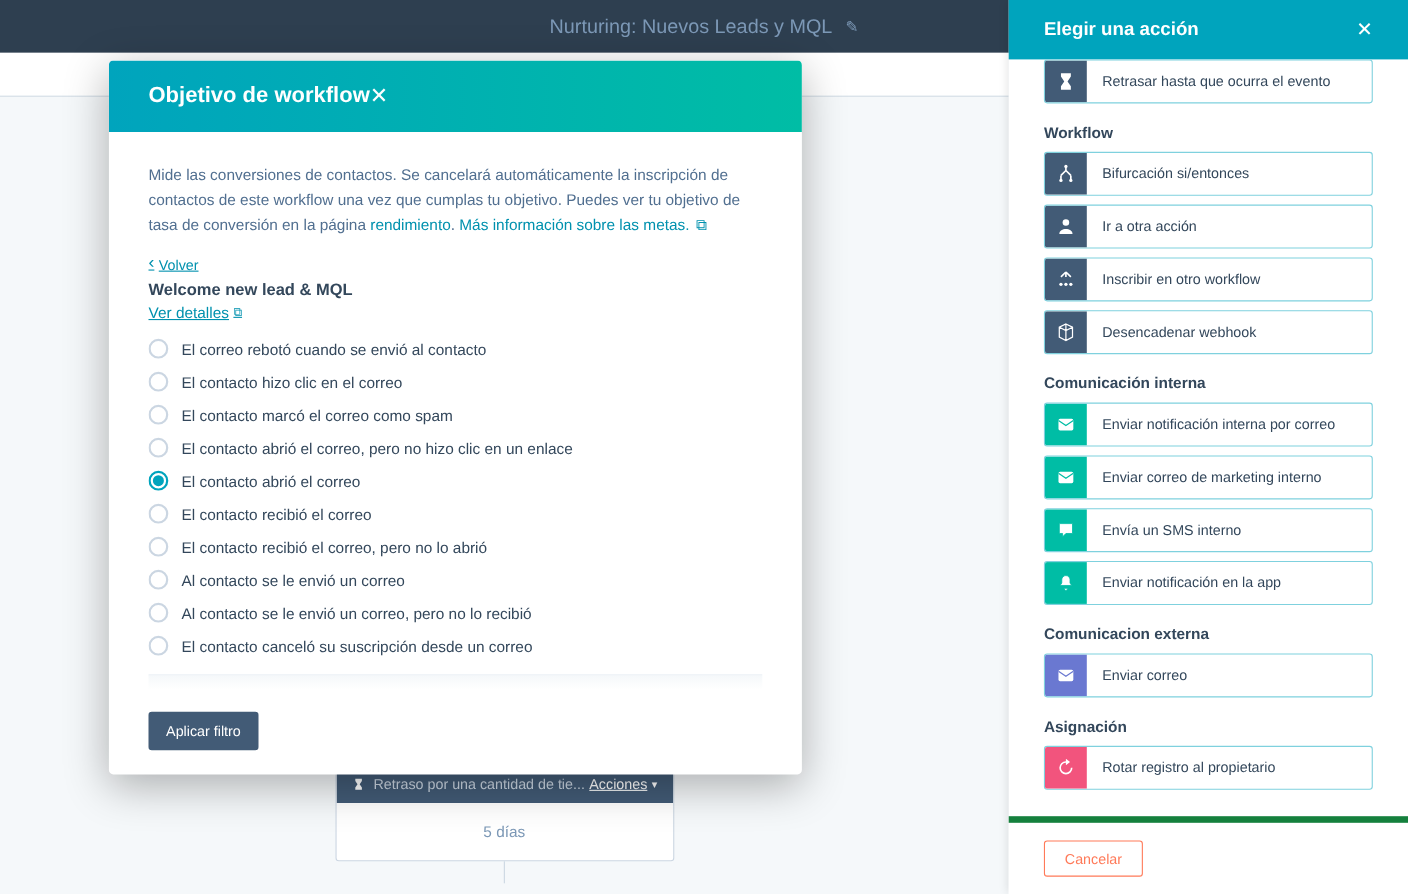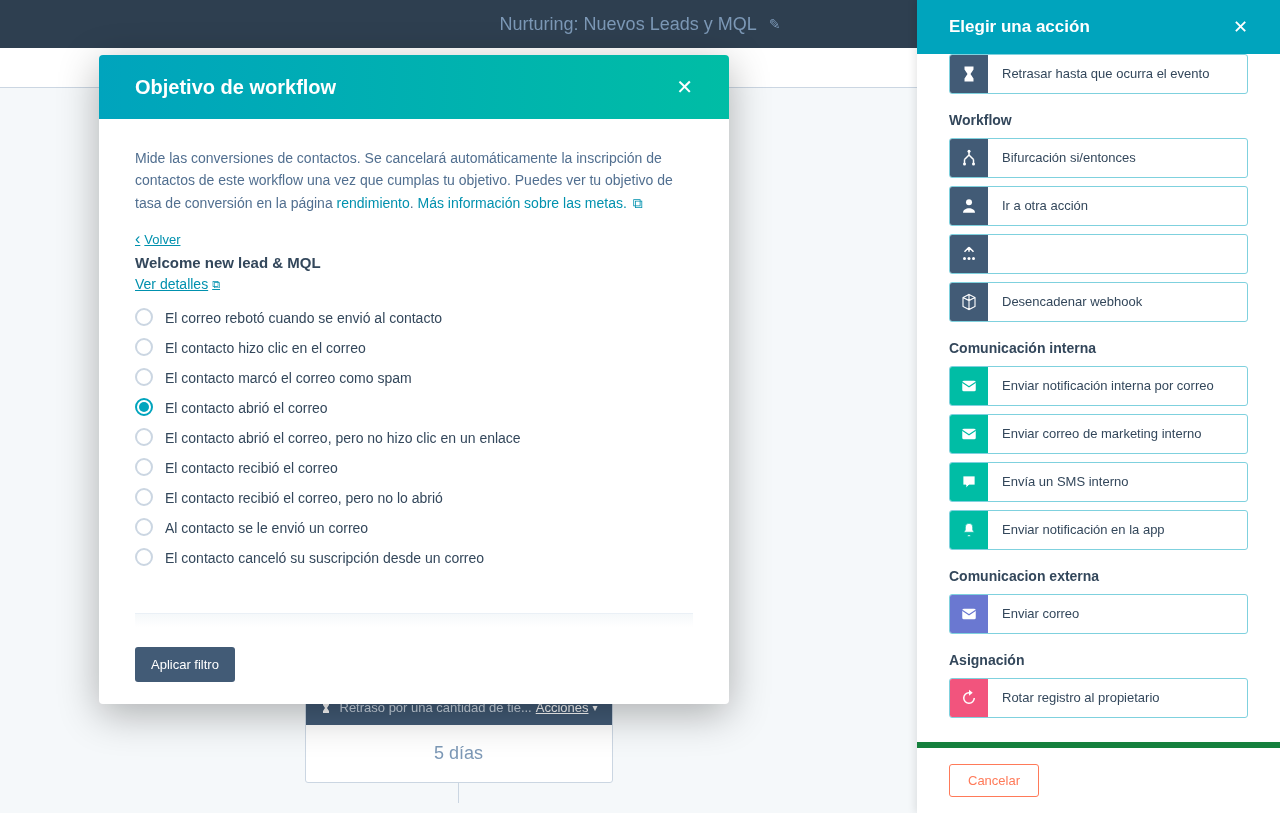--- a/index.html
+++ b/index.html
@@ -13,26 +13,26 @@
 .canvas-bg { position: absolute; top: 88px; left: 0; right: 363px; bottom: 0; background: #f5f8fa; display: flex; align-items: flex-end; justify-content: center; padding-bottom: 10px; }
 
 .workflow-node { width: 308px; }
 .plus-circle { width: 20px; height: 20px; border: 1px solid #7c98b6; border-radius: 50%; display: flex; align-items: center; justify-content: center; color: #7c98b6; font-size: 14px; margin: 0 auto; background: #fff; }
 .v-line { width: 1px; height: 20px; background: #cbd6e2; margin: 0 auto; }
 .node-box { border: 1px solid #cbd6e2; border-radius: 3px; background: #fff; overflow: hidden; }
 .node-head { background: #425b76; color: #fff; padding: 10px 14px; display: flex; align-items: center; font-size: 13px; }
 .node-head .lbl { flex: 1; white-space: nowrap; overflow: hidden; text-overflow: ellipsis; margin-left: 8px; color: #cbd6e2; }
 .node-head .actions { text-decoration: underline; color: #fff; font-size: 13px; }
 .node-head .caret { margin-left: 4px; font-size: 10px; }
-.node-body { padding: 18px; text-align: center; color: #7c98b6; font-size: 18px; }
+.node-body { padding: 18px; text-align: center; color: #7c98b6; font-size: 14px; }
 
 
 .overlay { position: absolute; top: 0; left: 0; right: 0; bottom: 0; background: rgba(45,62,80,0.0); pointer-events: none; }
 .modal { position: absolute; top: 55px; left: 99px; width: 630px; background: #fff; border-radius: 4px; box-shadow: 0 10px 40px rgba(0,0,0,0.3); pointer-events: auto; overflow: hidden; }
-.modal-header { background: linear-gradient(90deg, #00a4bd 0%, #00bda5 100%); color: #fff; padding: 20px 36px; display: flex; align-items: center; justify-content: space-between; }
+.modal-header { background: linear-gradient(90deg, #00a4bd 0%, #00bda5 100%); color: #fff; padding: 20px 36px; display: flex; align-items: center; }
 .modal-header h2 { font-size: 20px; font-weight: 600; }
 .modal-close { color: #fff; font-size: 20px; cursor: pointer; }
 .modal-body { padding: 28px 36px 20px; }
 .modal-desc { color: #516f90; font-size: 14px; line-height: 1.6; margin-bottom: 16px; }
 .modal-desc a { color: #0091ae; text-decoration: none; }
 .modal-desc .ext { margin-left: 2px; }
 .back-link { color: #0091ae; font-size: 13px; display: inline-flex; align-items: center; margin-bottom: 6px; }
 .back-link::before { content: "‹"; margin-right: 4px; font-size: 16px; }
 .goal-title { color: #33475b; font-weight: 600; font-size: 15px; margin-bottom: 4px; }
 .details-link { color: #0091ae; font-size: 14px; display: inline-flex; align-items: center; margin-bottom: 10px; }
@@ -128,38 +128,42 @@
           </div>
           <div class="radio-row">
             <span class="radio"></span>
             <span class="radio-label">El contacto hizo clic en el correo</span>
           </div>
           <div class="radio-row">
             <span class="radio"></span>
             <span class="radio-label">El contacto marcó el correo como spam</span>
           </div>
           <div class="radio-row">
+            <span class="radio"></span>
+            <span class="radio-label">El contacto abrió el correo, pero no hizo clic en un enlace</span>
+          </div>
+          <div class="radio-row">
             <span class="radio checked"></span>
             <span class="radio-label">El contacto abrió el correo</span>
           </div>
           <div class="radio-row">
             <span class="radio"></span>
-            <span class="radio-label">El contacto abrió el correo, pero no hizo clic en un enlace</span>
-          </div>
-          <div class="radio-row">
-            <span class="radio"></span>
             <span class="radio-label">El contacto recibió el correo</span>
           </div>
           <div class="radio-row">
             <span class="radio"></span>
             <span class="radio-label">El contacto recibió el correo, pero no lo abrió</span>
           </div>
           <div class="radio-row">
             <span class="radio"></span>
             <span class="radio-label">Al contacto se le envió un correo</span>
+          </div>
+          <div class="radio-row">
+            <span class="radio"></span>
+            <span class="radio-label">Al contacto se le envió un correo, pero no lo recibió</span>
           </div>
           <div class="radio-row">
             <span class="radio"></span>
             <span class="radio-label">El contacto canceló su suscripción desde un correo</span>
           </div>
         </div>
       <div class="modal-sep"></div>
     </div>
     <div class="modal-footer">
       <button class="apply-btn">Aplicar filtro</button>
@@ -204,20 +208,21 @@
       </div>
       <div class="action-btn darkblue">
         <div class="icon-box">
           <svg viewBox="0 0 24 24" fill="currentColor">
             <path d="M12 3v6M12 3l-6 6M12 3l6 6" stroke="currentColor" stroke-width="2" fill="none"></path>
             <circle cx="6" cy="18" r="2"></circle>
             <circle cx="12" cy="18" r="2"></circle>
             <circle cx="18" cy="18" r="2"></circle>
           </svg>
         </div>
+        <div class="action-label">Inscribir en otro workflow</div>
       </div>
       <div class="action-btn darkblue">
         <div class="icon-box">
           <svg viewBox="0 0 24 24" fill="currentColor">
             <path d="M12 2l8 4v12l-8 4-8-4V6l8-4z M12 2v20 M4 6l8 4 8-4" stroke="currentColor" stroke-width="1.5" fill="none"></path>
           </svg>
         </div>
         <div class="action-label">Desencadenar webhook</div>
       </div>
       <div class="cat-title">Comunicación interna</div>

